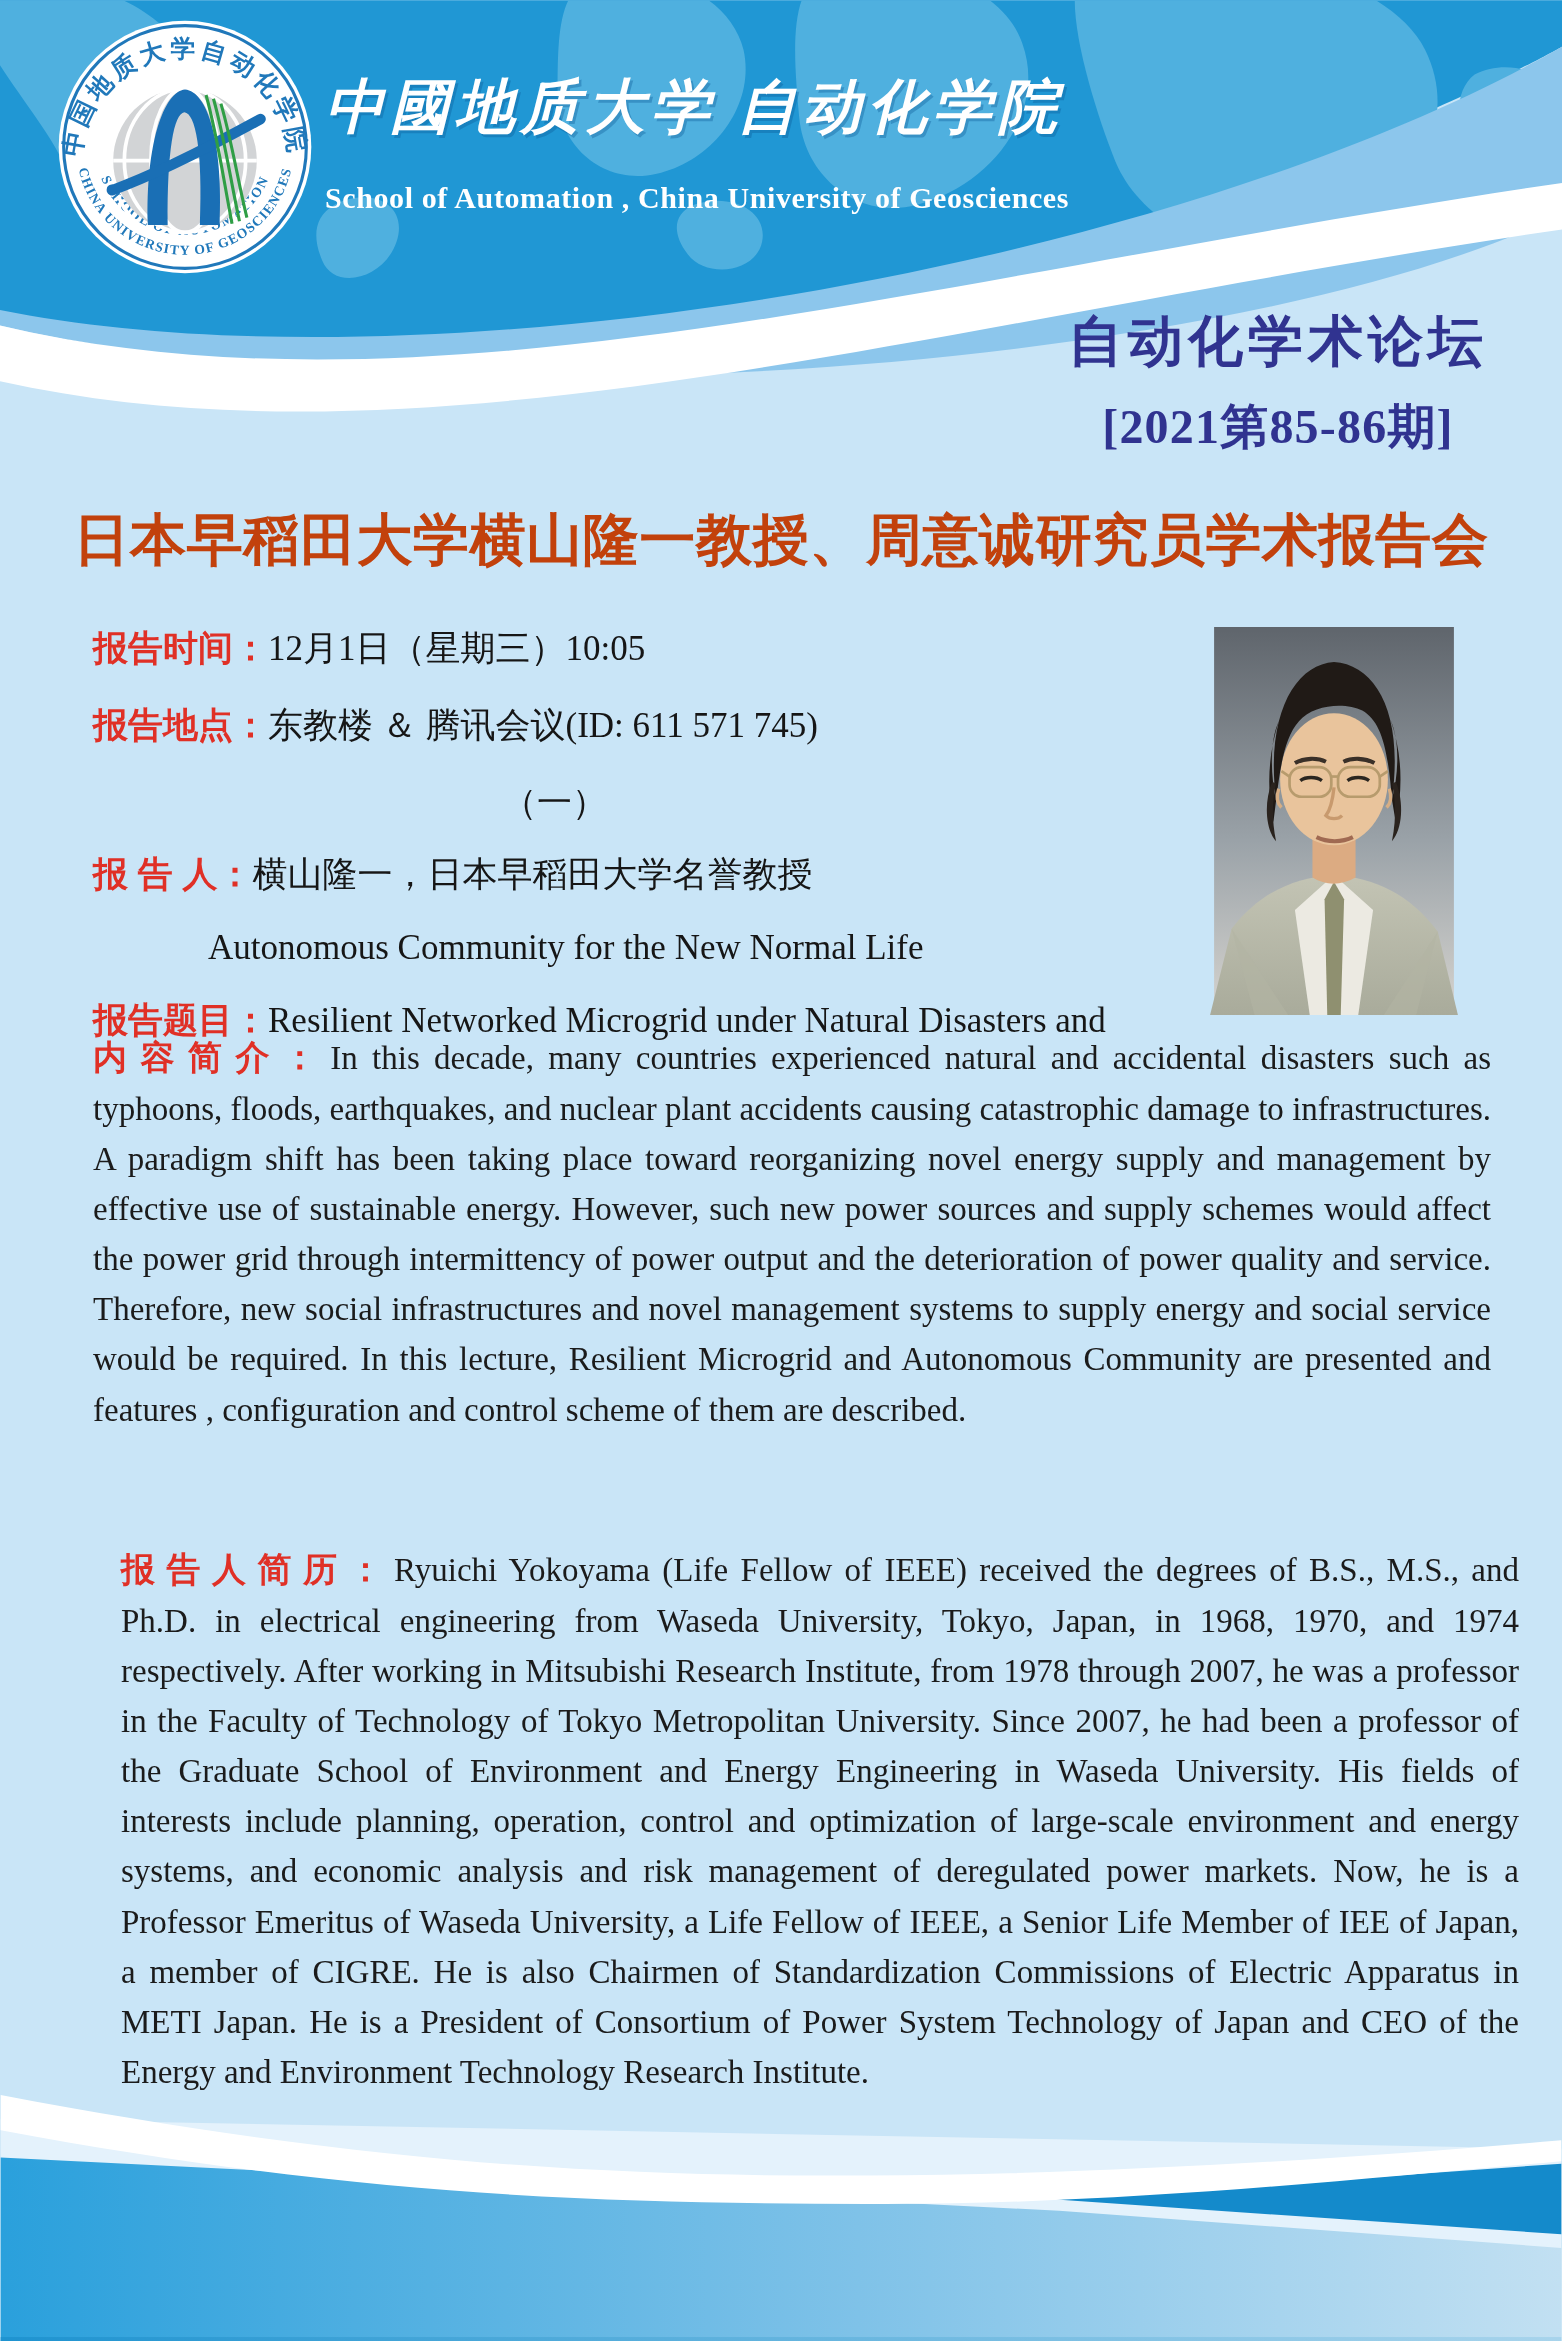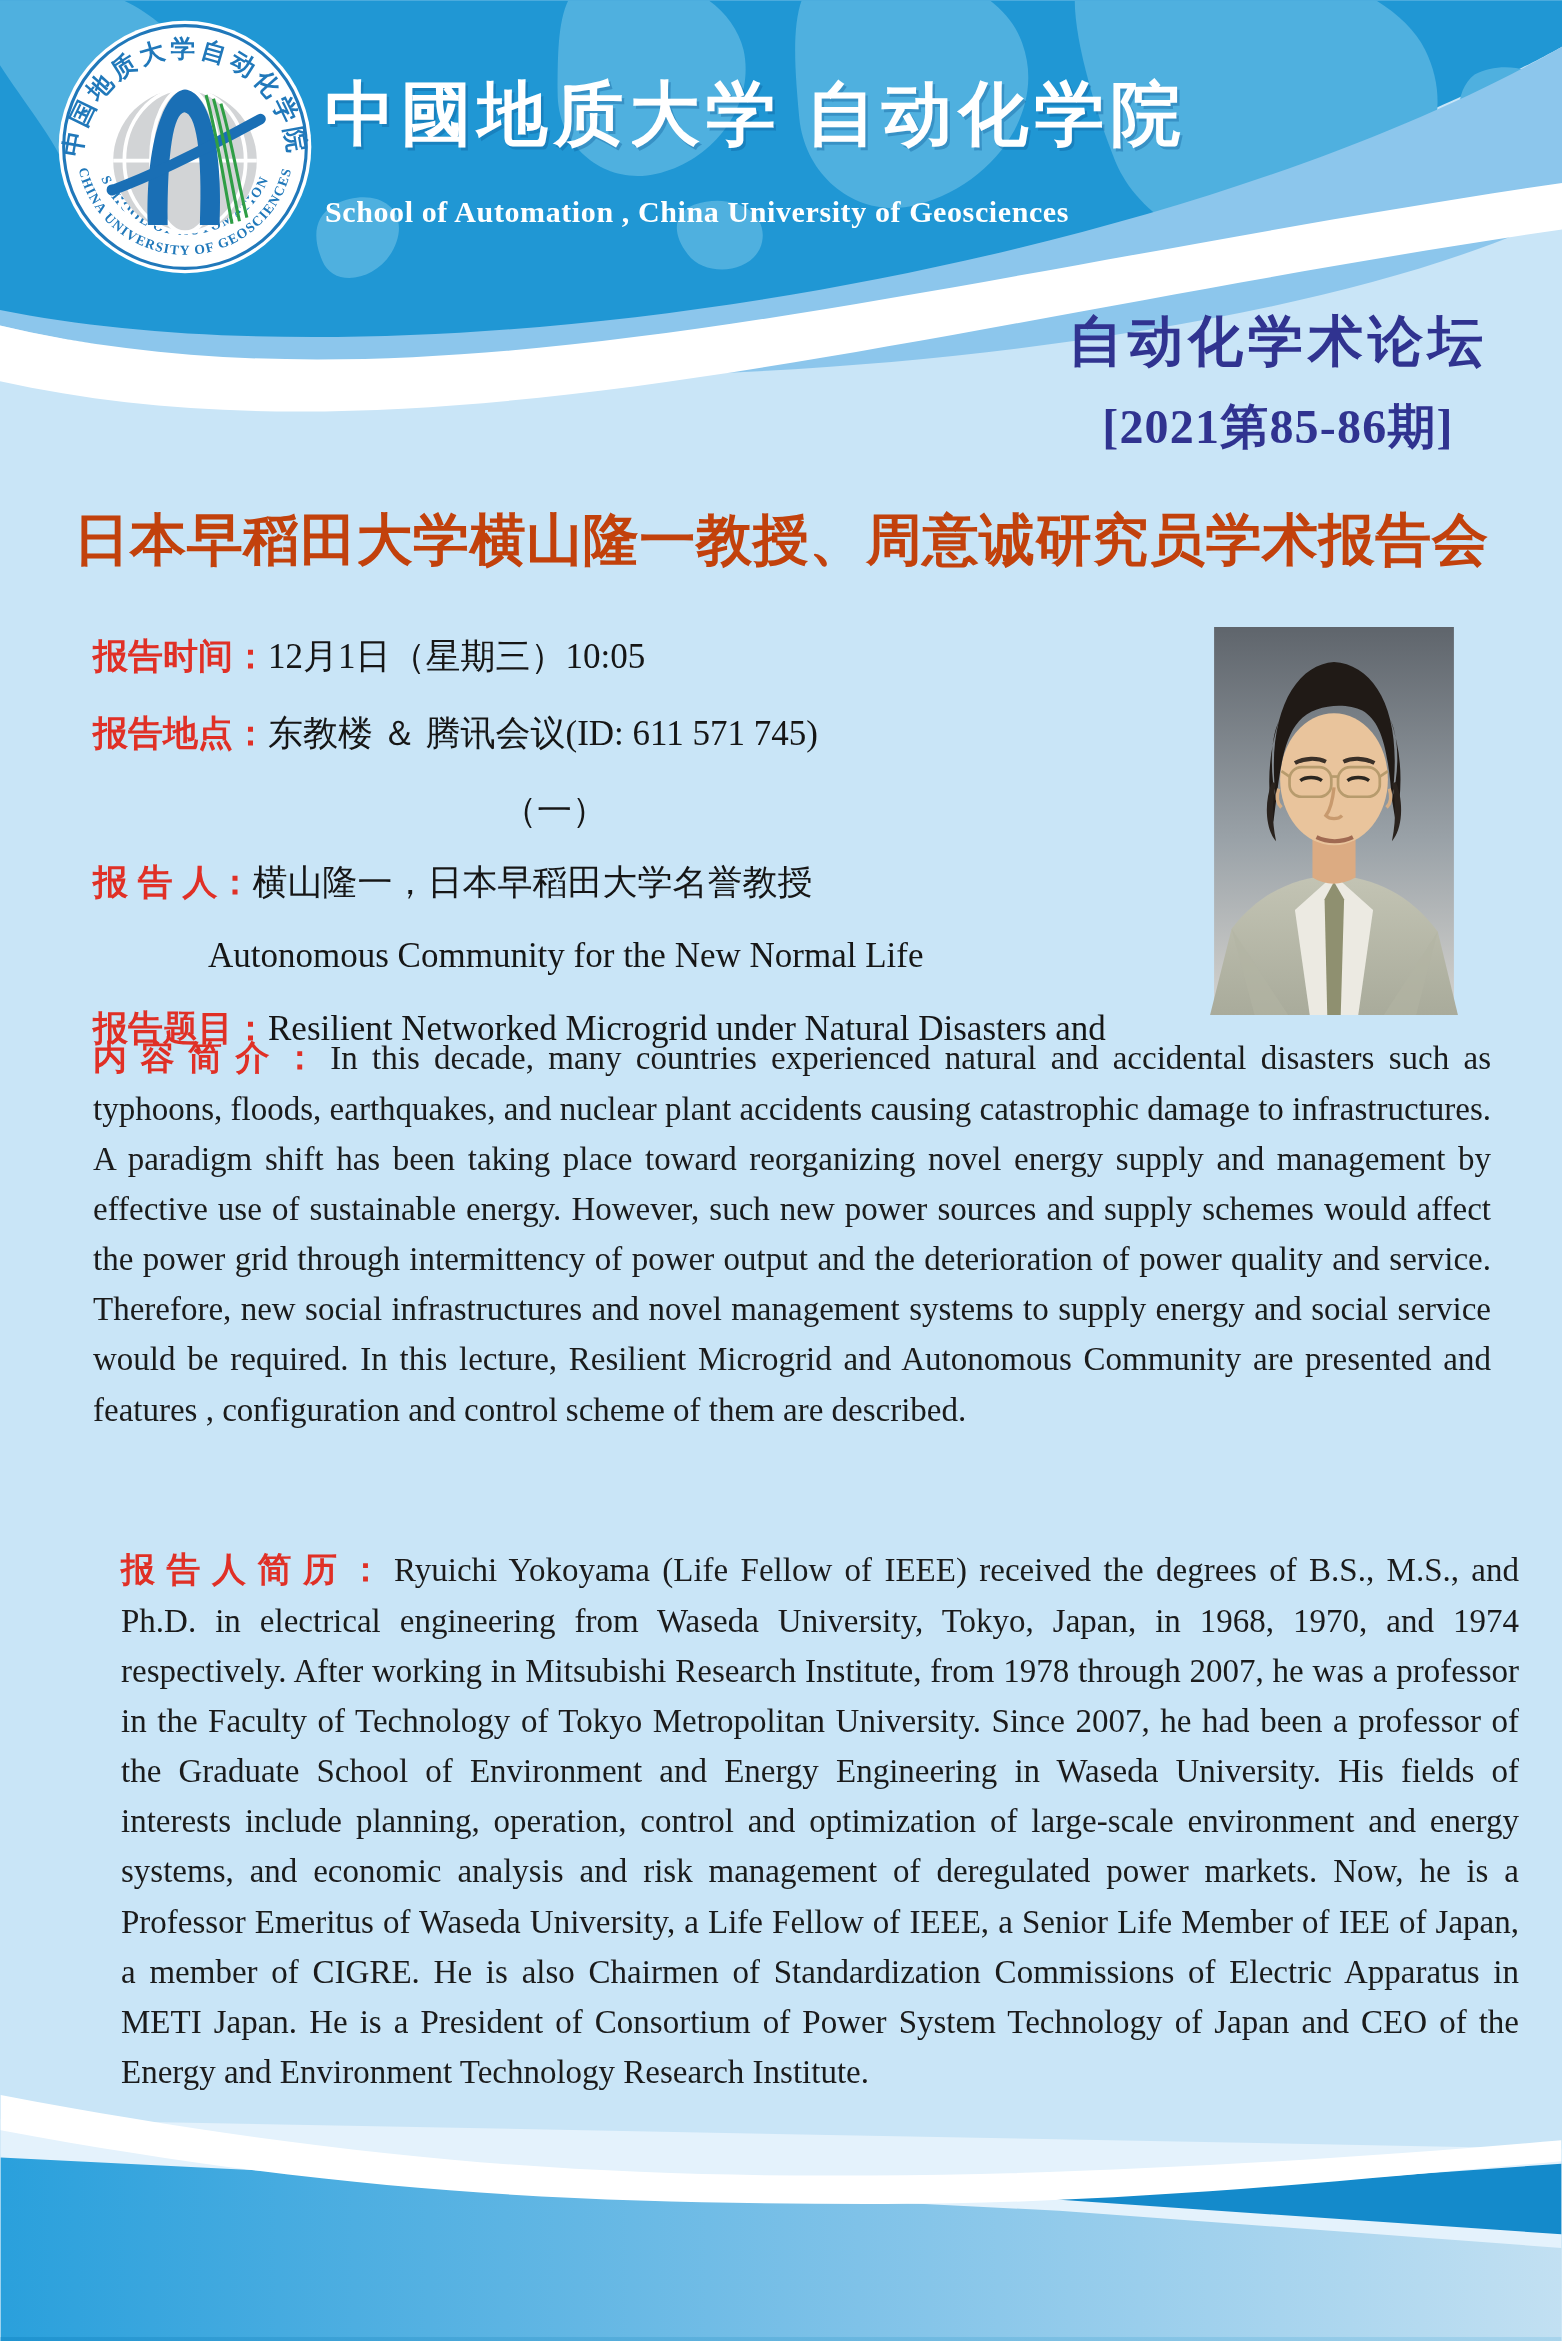--- a/index.html
+++ b/index.html
@@ -9,21 +9,21 @@
     background:#c9e5f7;
     overflow:hidden;
     font-family:"Liberation Sans",sans-serif;
   }
   
   .header-bg{position:absolute;top:0;left:0;z-index:1;}
   .header-content{position:absolute;top:0;left:0;width:100%;height:471px;z-index:6;}
   .logo{position:absolute;left:55px;top:17.4px;width:260px;height:260px;}
   .brand{position:absolute;left:325px;top:68px;width:868px;color:#fff;}
   .brand-cn{
-    font-size:70px;font-weight:900;
+    font-size:59px;font-weight:900;font-style:italic;
     letter-spacing:6.2px;white-space:nowrap;
     text-shadow:2.5px 3.1px 0 rgba(12,90,150,.35);
     font-family:"Liberation Serif",serif;
   }
   .brand-en{
     margin-top:33px;
     font-family:"Liberation Serif",serif;
     font-size:30px;font-weight:700;letter-spacing:0.6px;white-space:nowrap;
   }
   
@@ -41,21 +41,21 @@
     position:absolute;left:37px;right:37px;top:503px;z-index:6;
     text-align:center;color:#c2410c;
     font-size:56px;font-weight:900;letter-spacing:0.6px;white-space:nowrap;
   }
   
   .details{position:absolute;left:93px;top:625px;width:1103px;z-index:6;}
   .drow{display:flex;align-items:baseline;white-space:nowrap;}
   .dlabel{color:#e03026;font-weight:700;font-size:35px;flex:0 0 auto;}
   .dvalue{color:#161616;font-size:35px;font-family:"Liberation Serif",serif;}
   .dvalue-cjk{color:#161616;font-size:35px;}
-  .row-time{margin-top:8px;}
+  .row-time{margin-top:0;}
   .row-venue{margin-top:30px;}
   .row-part{margin-top:30px;padding-left:409px;}
   .row-speaker{margin-top:25px;}
   .row-topic{margin-top:28.5px;}
   .row-topic2{margin-top:30px;padding-left:115px;}
   
   .photo{position:absolute;left:1205px;top:627px;width:258px;height:388px;z-index:6;}
   
   .para{
     position:absolute;left:93px;width:1398px;z-index:6;

